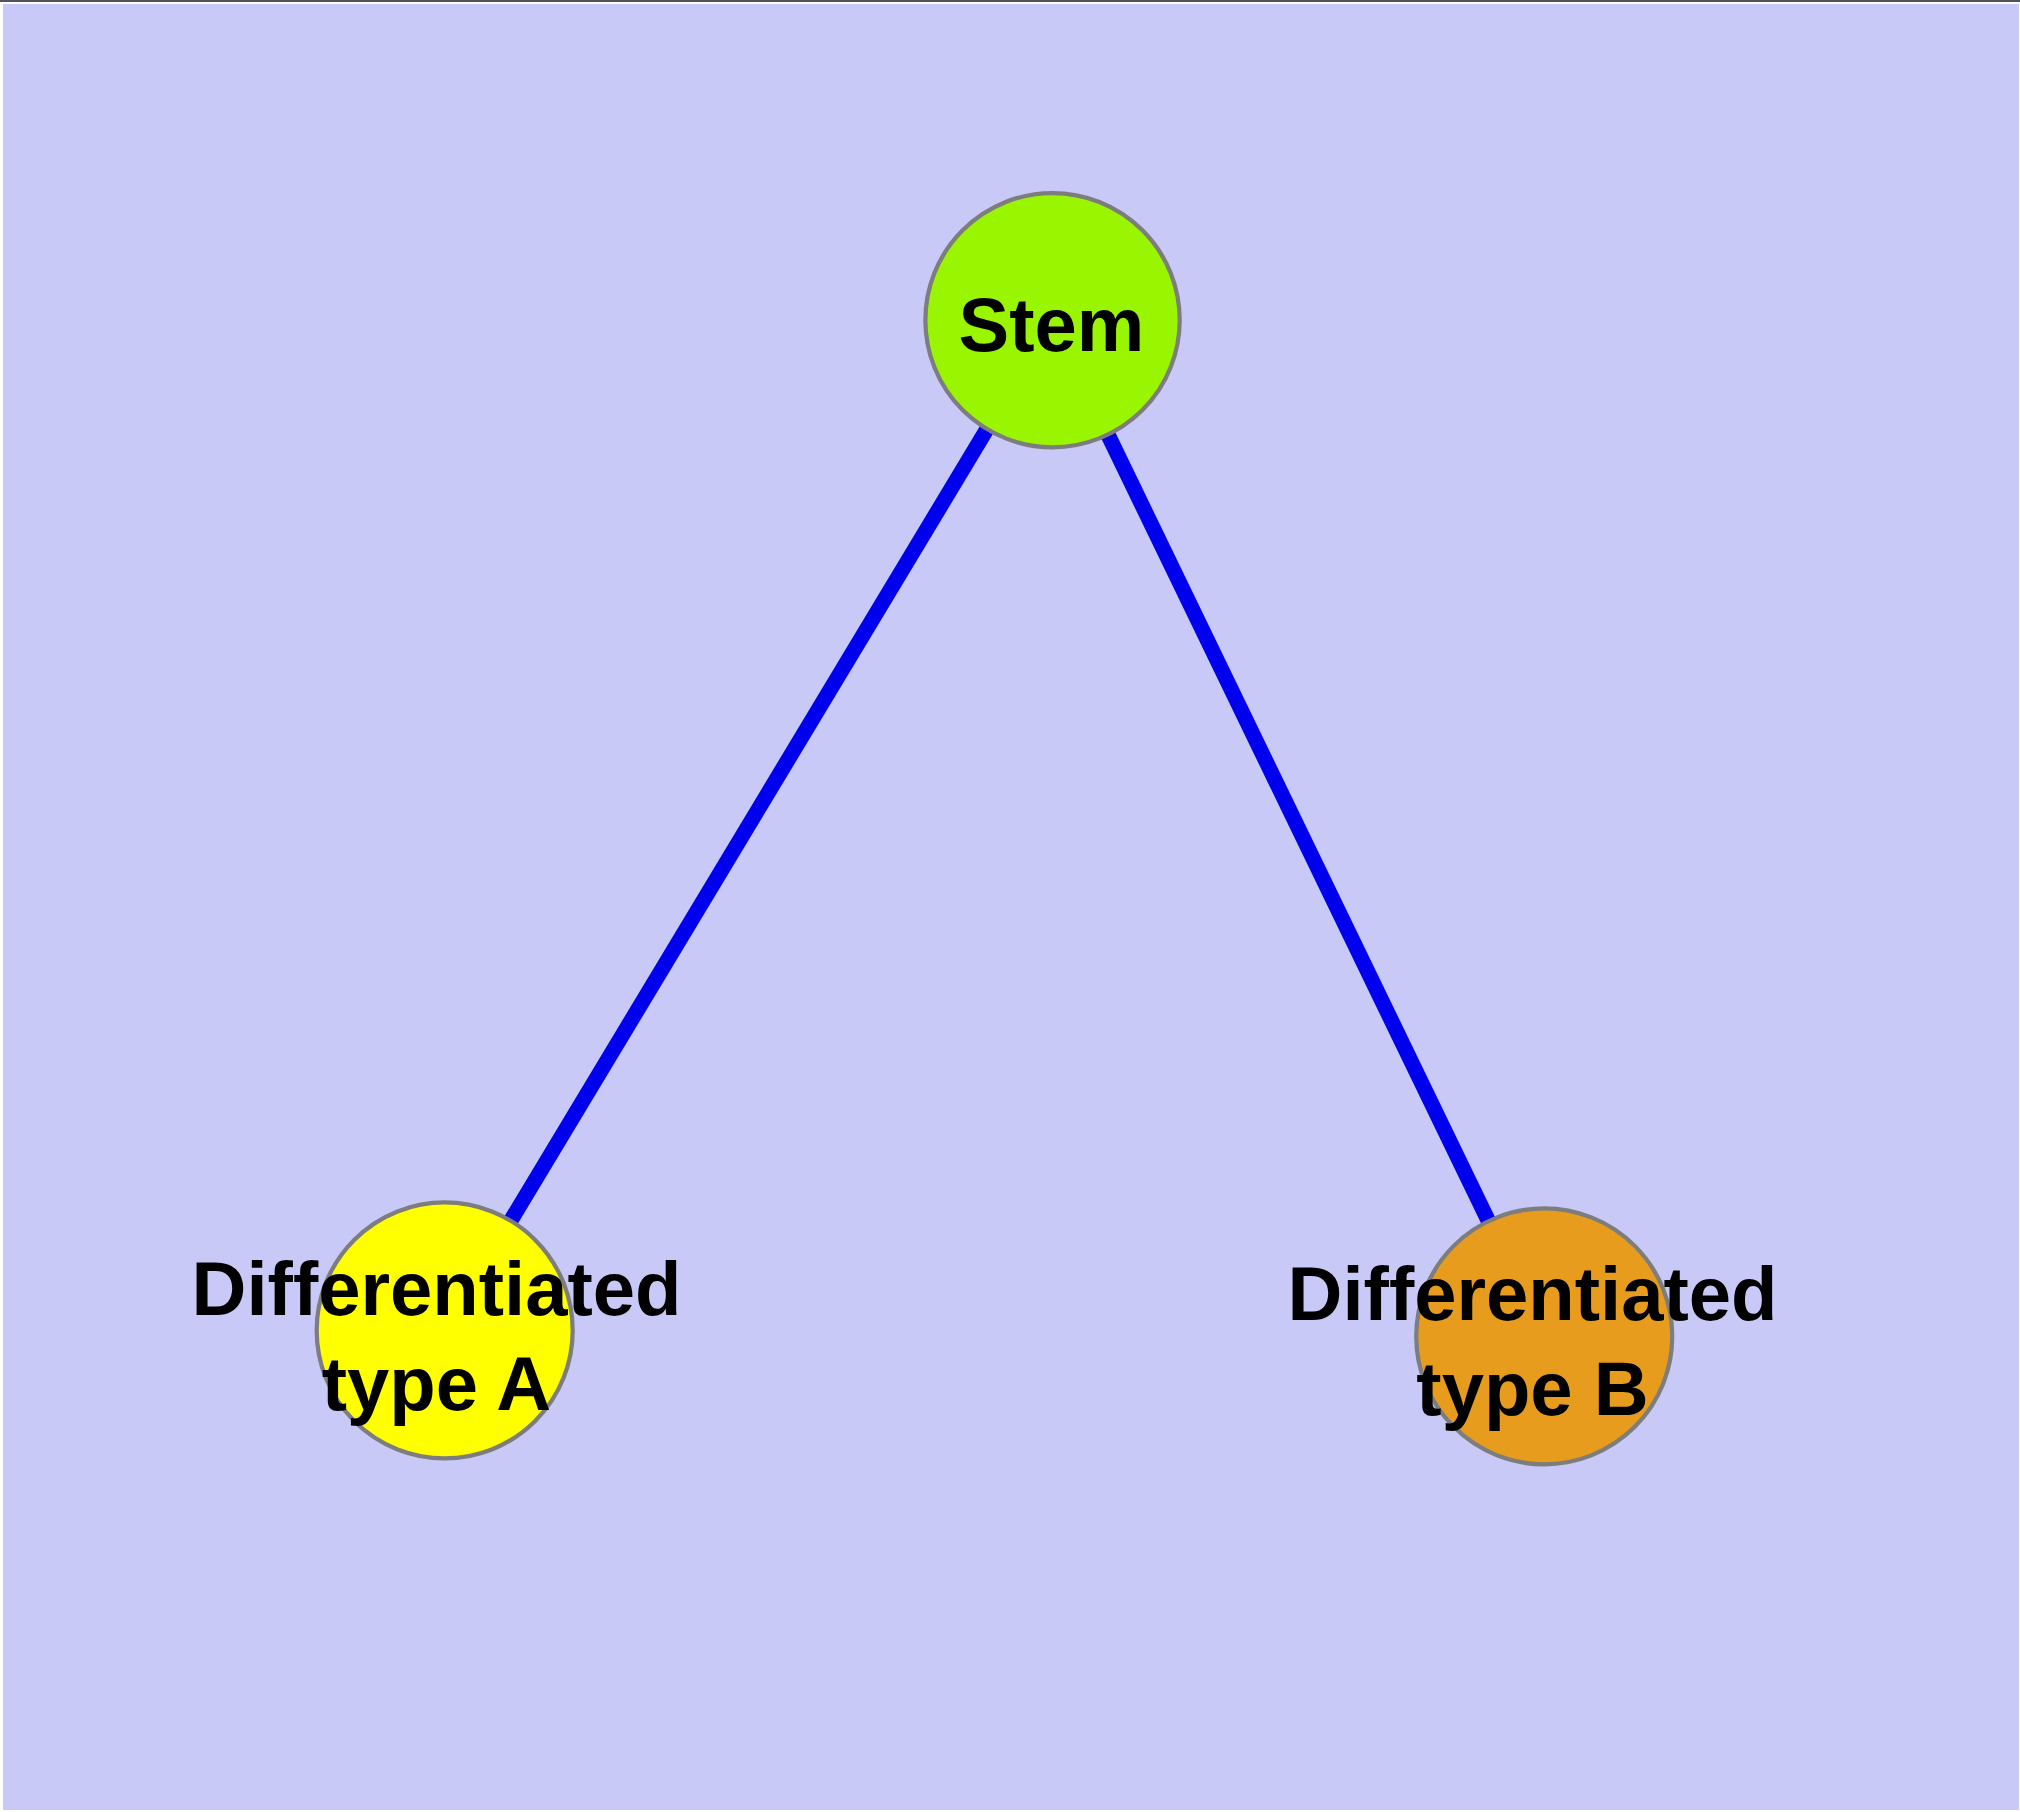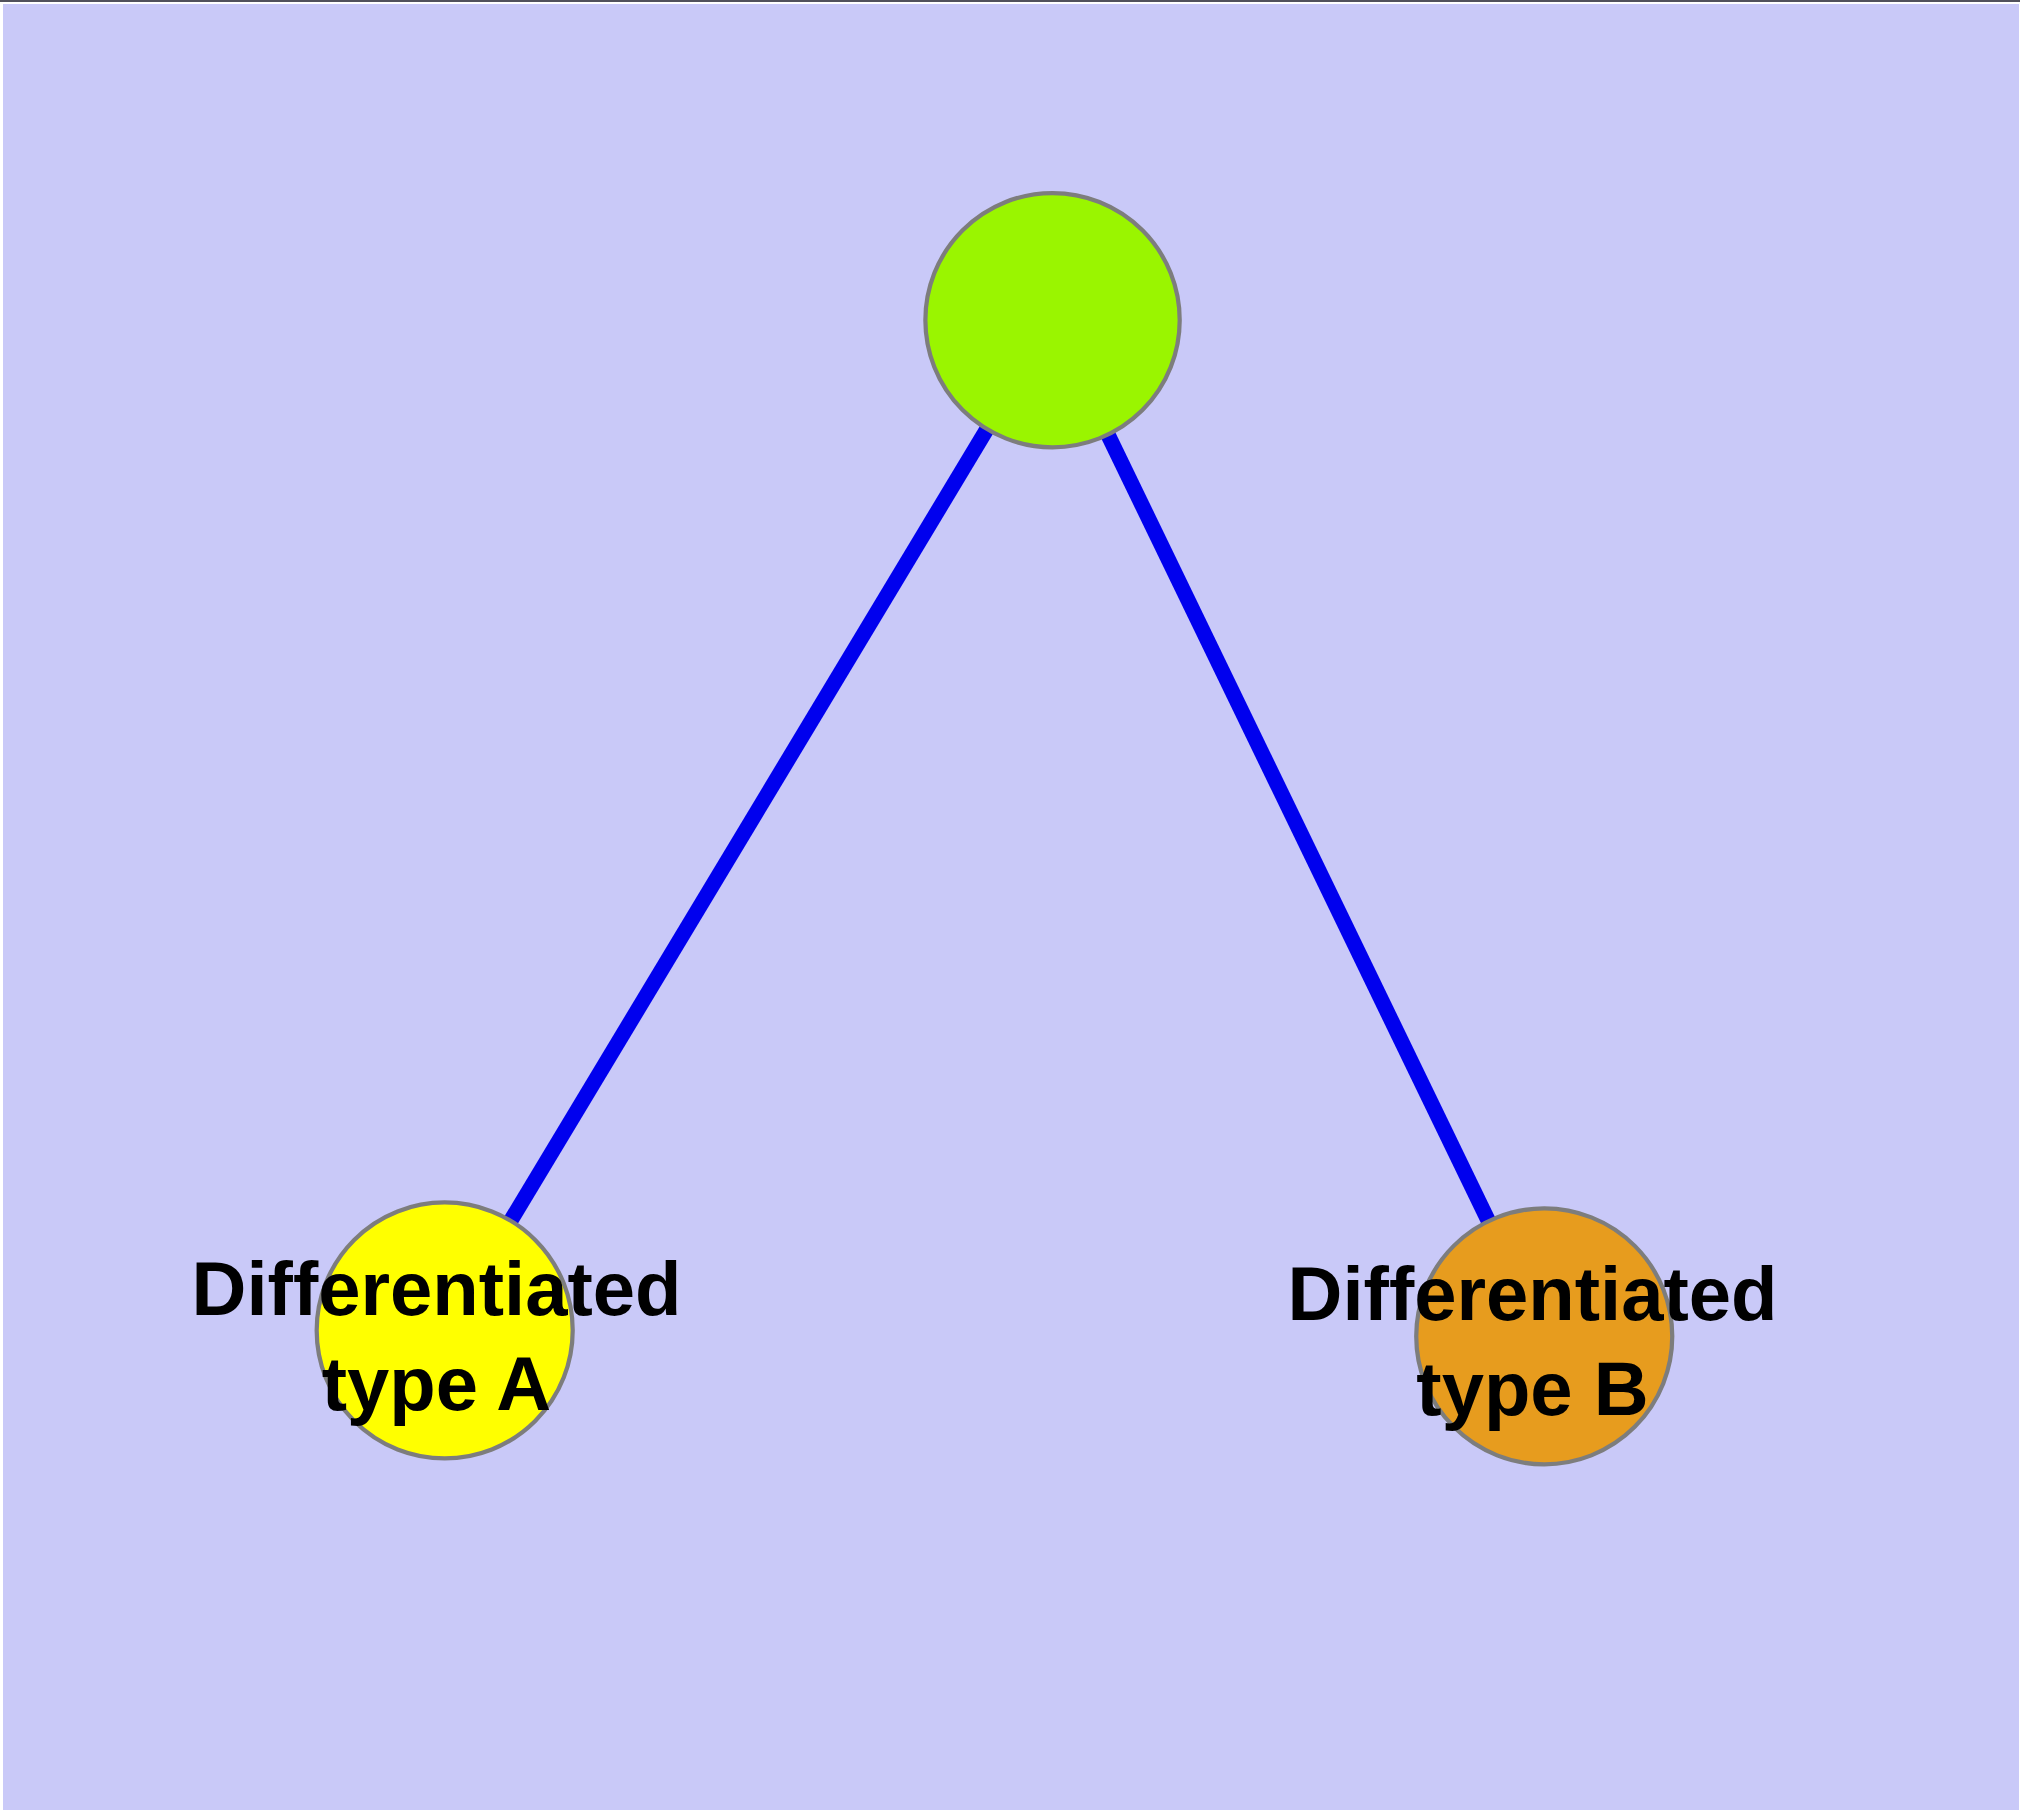--- a/index.html
+++ b/index.html
@@ -68,20 +68,21 @@
 
     <svg class="diagram-svg" viewBox="0 0 2378 2130" preserveAspectRatio="none">
       <line class="edge-line" x1="1238" y1="373" x2="521" y2="1565" stroke="#0000ee"></line>
       <line class="edge-line" x1="1238" y1="373" x2="1818" y2="1572" stroke="#0000ee"></line>
 
       <circle class="node-circle" cx="1238" cy="373" r="150" fill="#9af500"></circle>
       <circle class="node-circle" cx="521" cy="1565" r="151" fill="#ffff00"></circle>
       <circle class="node-circle" cx="1818" cy="1572" r="151" fill="#e79c1e"></circle>
     </svg>
 
+    <div class="node-label" style="left: 1049px; top: 320px;">Stem</div>
 
     <div class="node-label" style="left: 434px; top: 1332px;">Differentiated
 type A</div>
 
     <div class="node-label" style="left: 1530px; top: 1337px;">Differentiated
 type B</div>
 
   </div>
 </div>
 

